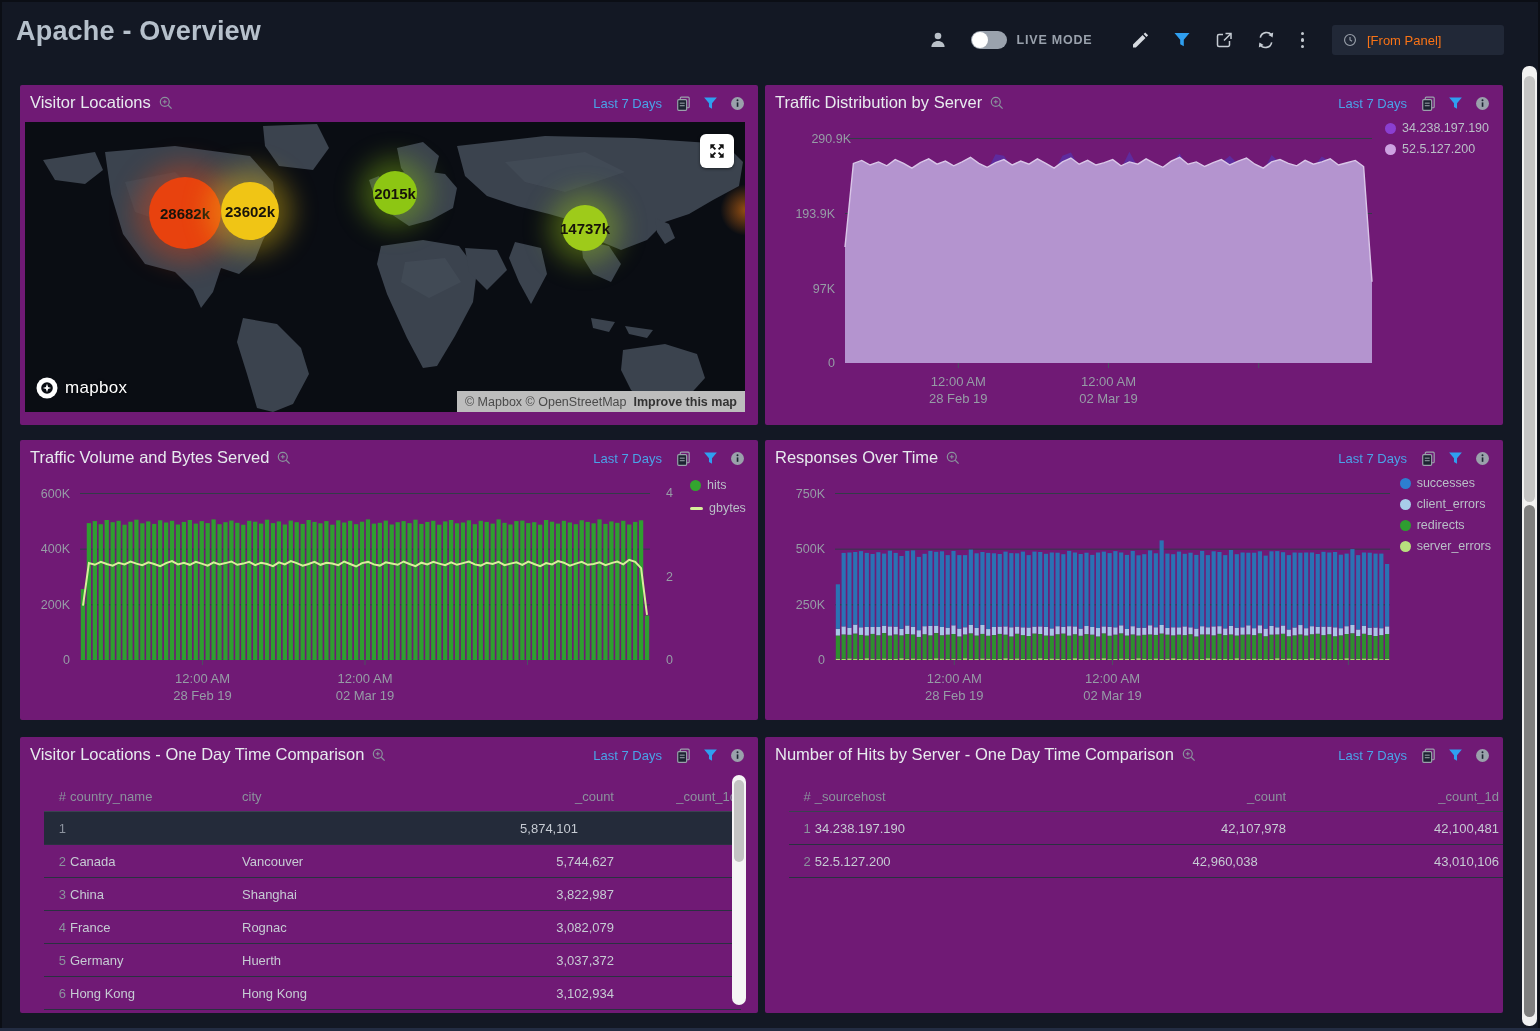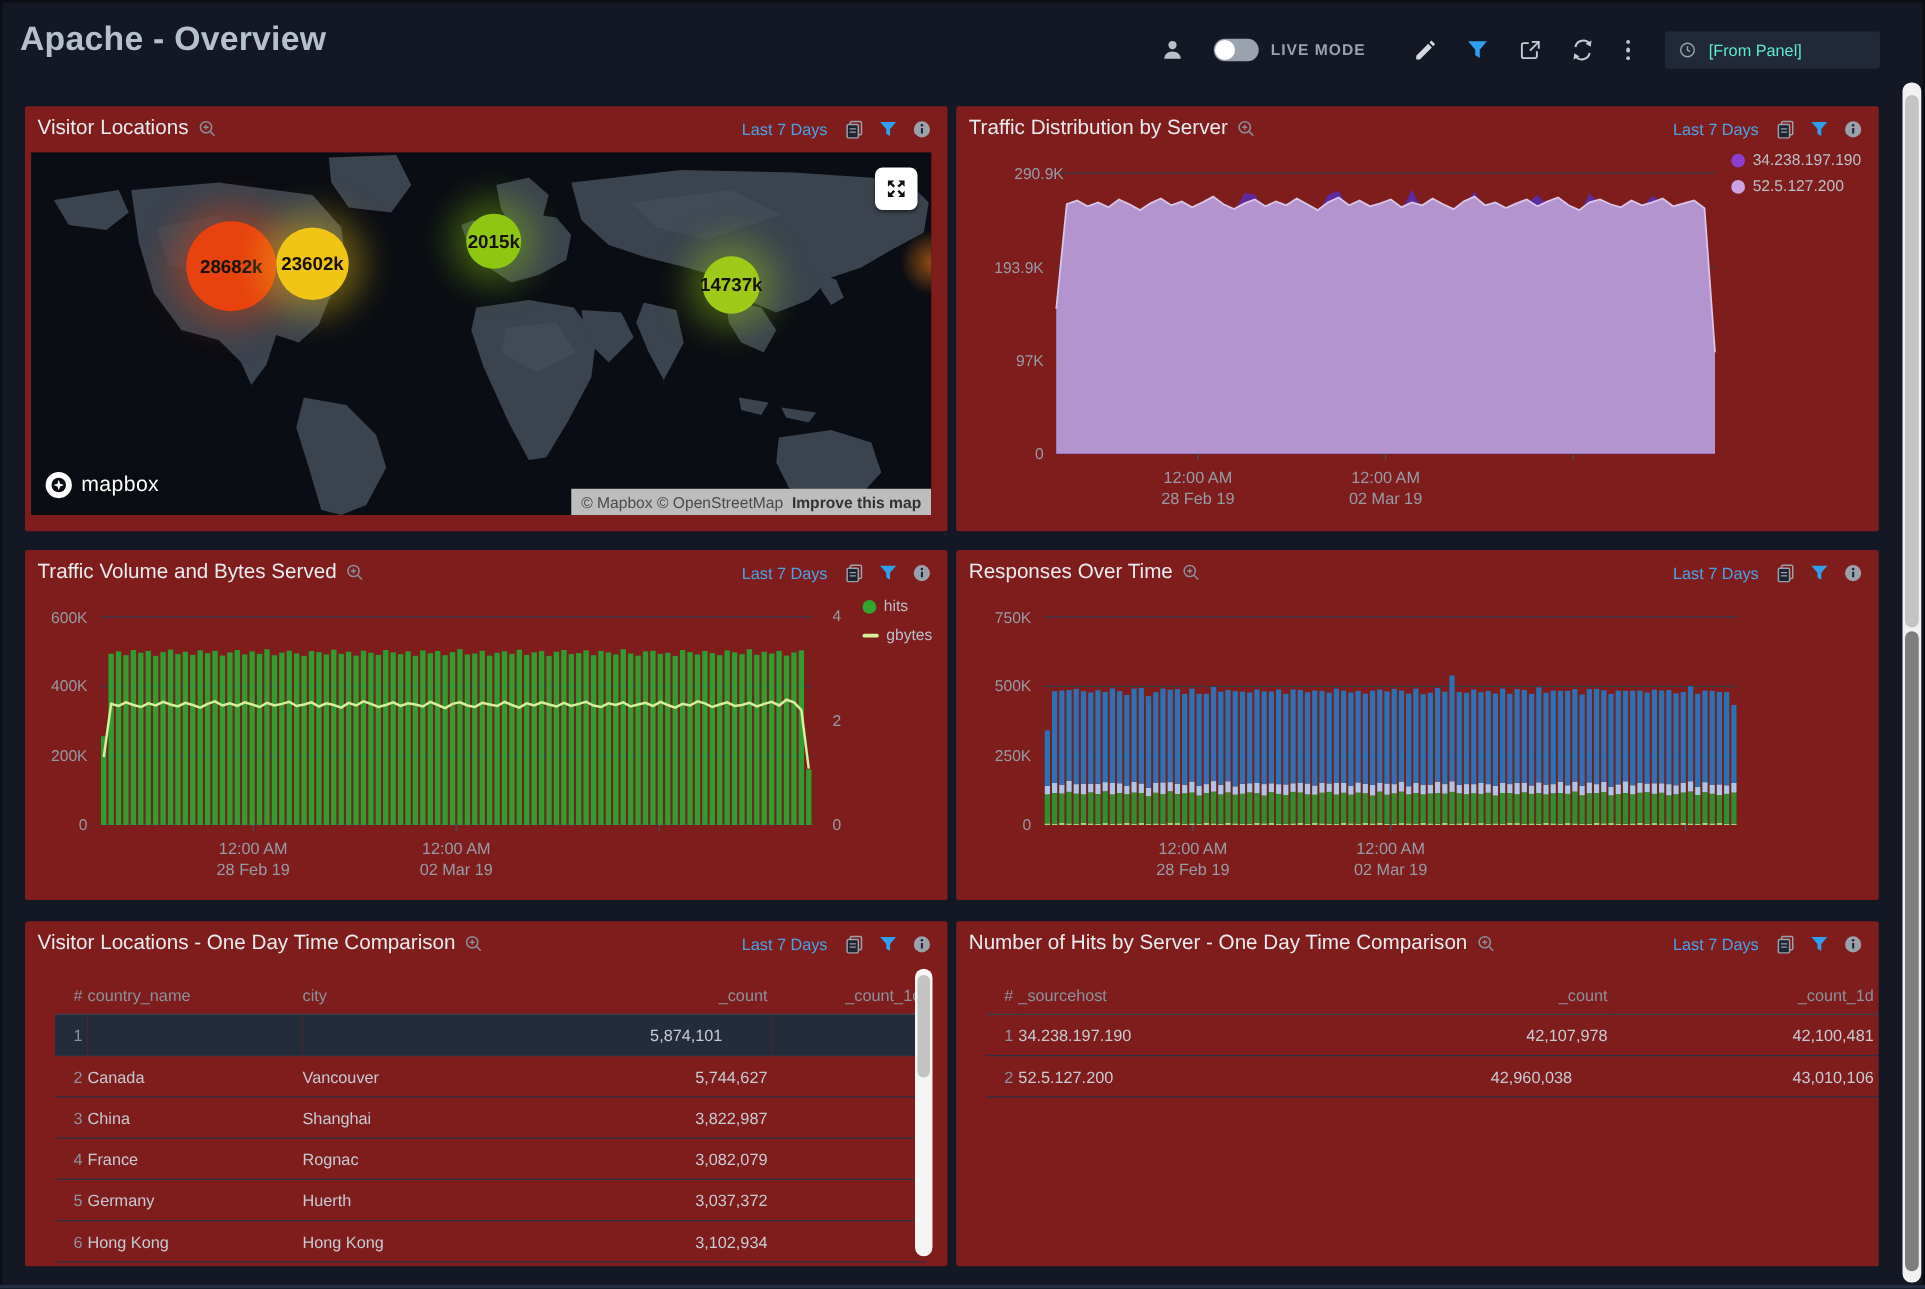--- a/index.html
+++ b/index.html
@@ -12,23 +12,23 @@
   
   .top-title{position:absolute;left:16px;top:16px;font-size:27px;font-weight:600;color:#b6c0cb;letter-spacing:.2px;}
   .top-controls{position:absolute;right:36px;top:24px;display:flex;align-items:center;height:32px;}
   .toggle{width:36px;height:18px;border-radius:10px;background:#9aa2ad;position:relative;margin:0 10px 0 12px;cursor:pointer;}
   .toggle .knob{position:absolute;left:1px;top:1px;width:16px;height:16px;border-radius:50%;background:#fff;}
   .livemode{font-size:12.5px;font-weight:700;color:#99a1ac;letter-spacing:.8px;margin-right:26px;}
   .hico{width:20px;height:20px;margin:0 11px;cursor:pointer;}
   .kebab{display:flex;flex-direction:column;gap:3px;margin:0 14px;cursor:pointer;}
   .kebab i{width:3.5px;height:3.5px;border-radius:50%;background:#c3c8cf;}
   .timebox{margin-left:14px;width:152px;height:30px;background:#212837;border-radius:3px;display:flex;align-items:center;padding:0 10px;gap:9px;cursor:pointer;}
-  .timebox span{font-size:13px;color:#5eead4;}
+  .timebox span{font-size:13px;color:#f97316;}
   
-  .panel{position:absolute;background:#7f1d1d;border-radius:2px;text-decoration:underline;}
+  .panel{position:absolute;background:#701a75;border-radius:2px;text-decoration:underline;}
   #p1{left:20px;top:85px;width:738px;height:340px;}
   #p2{left:765px;top:85px;width:738px;height:340px;}
   #p3{left:20px;top:440px;width:738px;height:280px;}
   #p4{left:765px;top:440px;width:738px;height:280px;}
   #p5{left:20px;top:737px;width:738px;height:276px;}
   #p6{left:765px;top:737px;width:738px;height:276px;}
   .panel-head{position:absolute;left:10px;top:8px;display:flex;align-items:center;gap:7px;}
   .ptitle{font-size:16.5px;font-weight:500;color:#e7eaee;}
   .panel-actions{position:absolute;right:12px;top:10px;display:flex;align-items:center;gap:10px;}
   .range{color:#4aa3e8;font-size:13px;margin-right:3px;cursor:pointer;}
@@ -453,20 +453,38 @@
     <span class="range">Last 7 Days</span>
     <svg class="ico">
         <use href="#ico-copy"></use>
       </svg>
     <svg class="ico">
         <use href="#ico-funnel"></use>
       </svg>
     <svg class="ico">
         <use href="#ico-info"></use>
       </svg>
+  </div>
+  <div class="legend" style="right:12px;top:36px;">
+    <div class="litem">
+      <span class="dot" style="background-color: rgb(45, 127, 208);"></span>
+      <span>successes</span>
+    </div>
+    <div class="litem">
+      <span class="dot" style="background-color: rgb(168, 205, 234);"></span>
+      <span>client_errors</span>
+    </div>
+    <div class="litem">
+      <span class="dot" style="background-color: rgb(46, 158, 48);"></span>
+      <span>redirects</span>
+    </div>
+    <div class="litem">
+      <span class="dot" style="background-color: rgb(184, 224, 126);"></span>
+      <span>server_errors</span>
+    </div>
   </div>
   <div class="chart" style="left:10px;top:53px;width:660px;height:215px;">
       <svg width="555" height="173" style="position: absolute; left: 60px; top: 0px; overflow: visible;">
         <line x1="0" y1="166.5" x2="555" y2="166.5" stroke="#3f4654" stroke-width="1"></line>
         <line x1="0" y1="111.83333333333334" x2="555" y2="111.83333333333334" stroke="#333b48" stroke-width="1"></line>
         <line x1="0" y1="56.16666666666667" x2="555" y2="56.16666666666667" stroke="#333b48" stroke-width="1"></line>
         <line x1="0" y1="0.5" x2="555" y2="0.5" stroke="#333b48" stroke-width="1"></line>
         <rect x="0.81" y="165.7" width="4.16" height="1.3" fill="#a9d86d"></rect>
         <rect x="0.81" y="142.5" width="4.16" height="23.2" fill="#2e8f2f"></rect>
         <rect x="0.81" y="135.8" width="4.16" height="6.7" fill="#a5c9e6"></rect>

